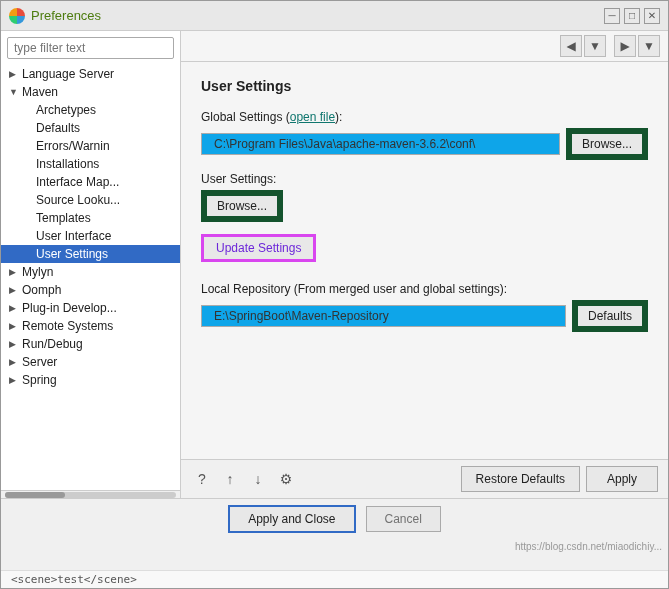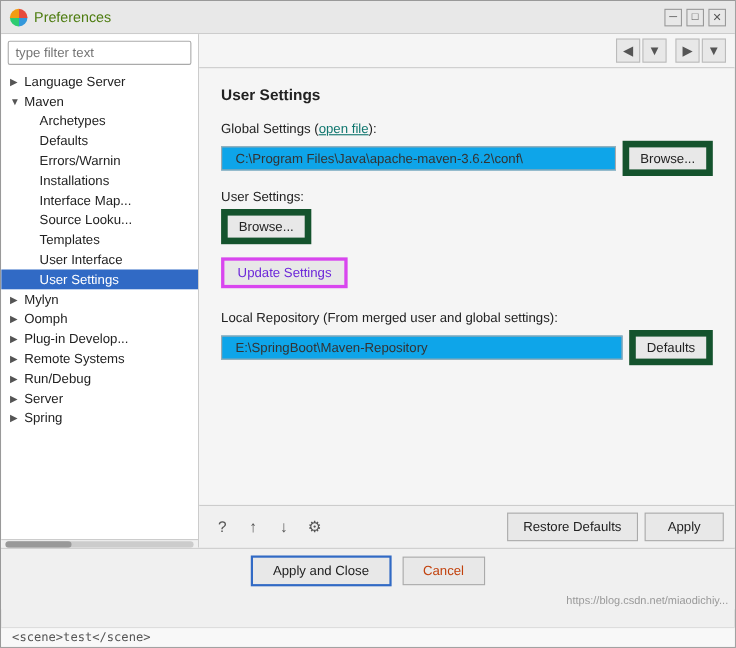--- a/index.html
+++ b/index.html
@@ -257,21 +257,21 @@
       font-size: 12px;
       cursor: pointer;
       color: #222;
     }
     .cancel-btn {
       padding: 5px 18px;
       border: 1px solid #aaa;
       background: #e8e8e8;
       font-size: 12px;
       cursor: pointer;
-      color: #c2410c;
+      color: #737373;
     }
     .watermark {
       font-size: 10px;
       color: #999;
       text-align: right;
       padding: 2px 6px;
       background: #f0f0f0;
     }
     
     .bottom-code {

